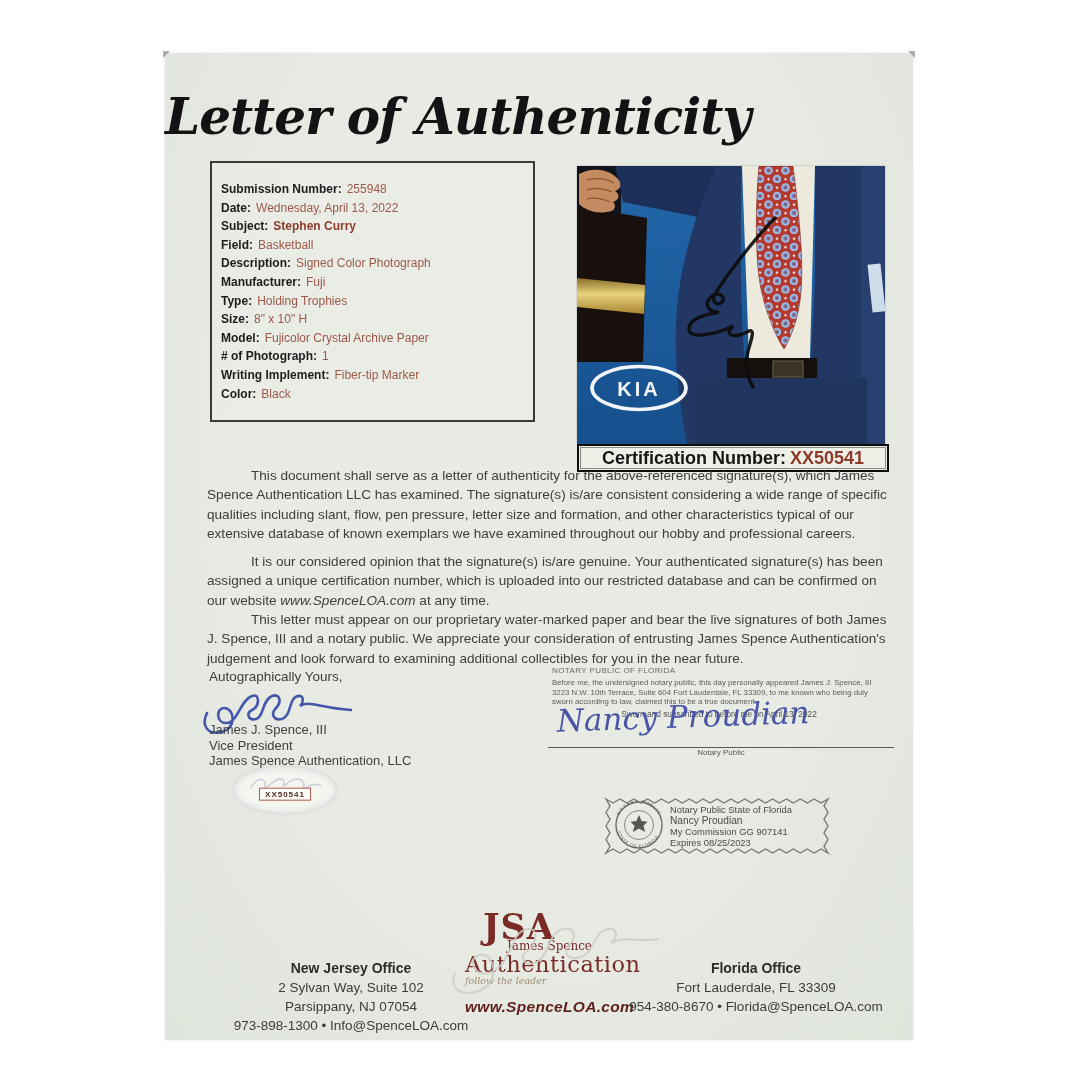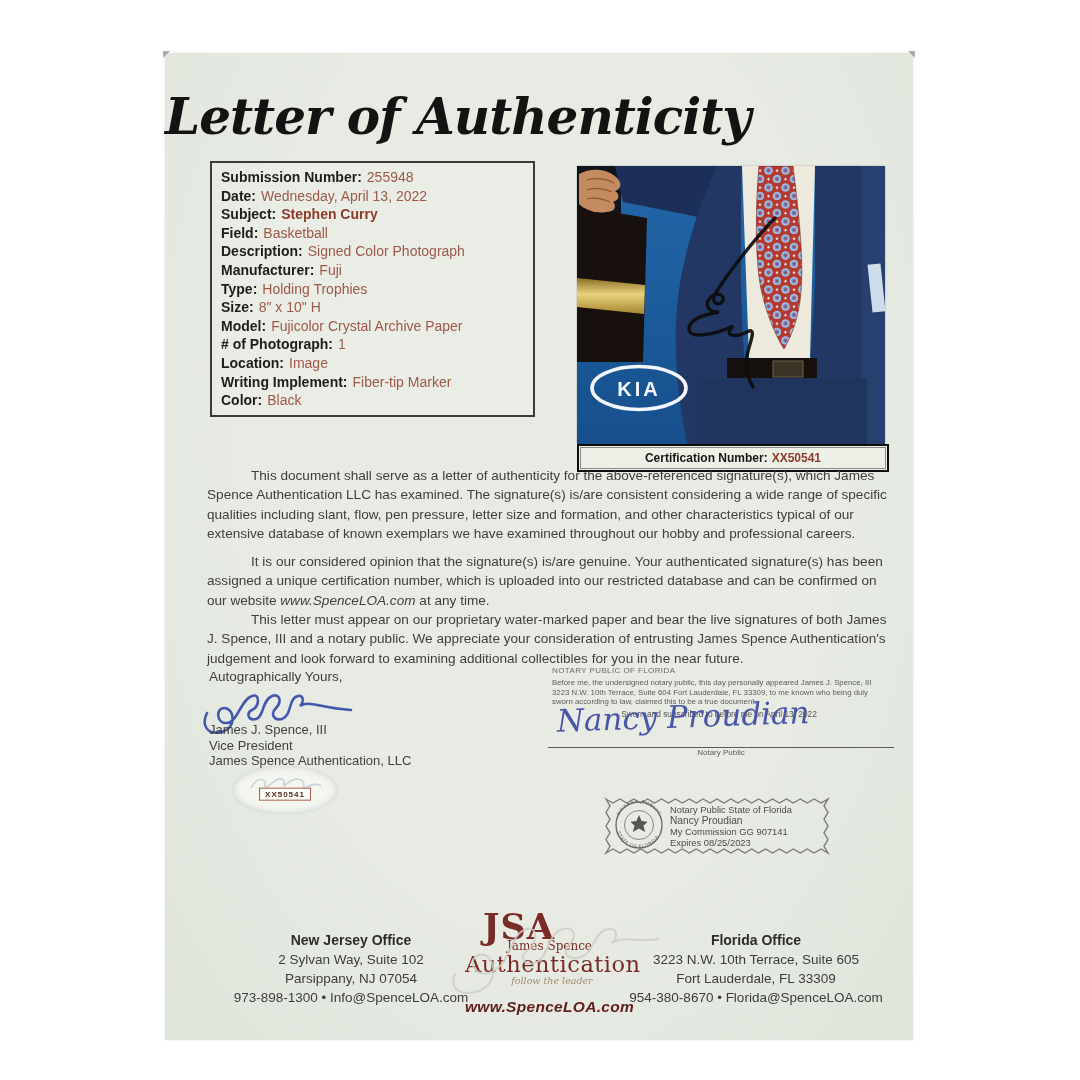--- a/index.html
+++ b/index.html
@@ -12,33 +12,33 @@
   .speck-tl{left:-2px;top:-2px;clip-path:polygon(0 0,100% 0,0 100%);}
   .speck-tr{right:-2px;top:-2px;clip-path:polygon(0 0,100% 0,100% 100%);}
 
   .title{position:absolute;top:34px;left:0;right:0;text-align:left;
          font-family:"DejaVu Serif",serif;font-style:italic;font-weight:600;
          font-size:50px;color:#131313;letter-spacing:-1px;}
 
   
   .info-box{position:absolute;left:45px;top:108px;width:303px;
             border:2px solid #3a3a38;background:rgba(255,255,255,.12);
-            padding:5px 9px;font-size:14px;line-height:18.6px;color:#222;}
+            padding:17px 9px;font-size:12px;line-height:18.6px;color:#222;}
   .ib-label{font-weight:bold;color:#1d1d1d;}
   .ib-label::after{content:":";}
   .ib-value{color:#9c5848;margin-left:5px;}
   .ib-strong{font-weight:bold;color:#8e3a2a;text-align:center;}
 
   
   .photo{position:absolute;left:412px;top:113px;width:308px;height:278px;
          box-shadow:0 0 2px rgba(0,0,0,.25);}
   
   .cert{position:absolute;left:412px;top:391px;width:308px;border:2px solid #0d0d0d;background:#edf0e7;}
   .cert-inner{margin:1px;border:1px solid #8a8a84;text-align:center;
-              font-size:12px;font-weight:bold;line-height:20px;color:#161616;}
+              font-size:18px;font-weight:bold;line-height:20px;color:#161616;}
   .cert-number{color:#8e3a2a;margin-left:4px;}
 
   
   .para{position:absolute;left:42px;width:682px;font-size:13.6px;line-height:19.4px;
         color:#3e3e3e;text-indent:44px;}
   .p1{top:413px;} .p2{top:499px;} .p3{top:557px;}
   .www{font-style:italic;}
 
   
   .salutation{position:absolute;left:44px;top:616px;font-size:13.5px;color:#3e3e3e;}
@@ -59,35 +59,35 @@
          font-size:8.3px;color:#555;}
   .nancy{position:absolute;left:392px;top:644px;width:330px;height:56px;
          font-family:"DejaVu Serif",serif;font-style:italic;font-size:31px;
          color:#4a55a8;transform:rotate(-2deg);white-space:nowrap;}
   .sig-line{position:absolute;left:383px;top:694px;width:346px;border-top:1px solid #5a5a5a;}
   .notary-label{position:absolute;left:383px;top:695px;width:346px;text-align:center;
                 font-size:8px;color:#5a5a5a;}
   .stamp{position:absolute;left:438px;top:743px;}
 
   
-  .office{position:absolute;text-align:center;color:#3c3c3c;font-size:13.5px;line-height:19px;}
+  .office{position:absolute;text-align:center;color:#3c3c3c;font-size:13.5px;line-height:19px;margin-top:28px;}
   .office-title{font-weight:bold;font-size:14px;color:#2c2c2c;}
   .office-nj{left:66px;top:878px;width:240px;}
   .office-fl{left:448px;top:878px;width:286px;}
 
   .jsa-logo{position:absolute;left:300px;top:858px;width:180px;}
   .jsa-watermark{position:absolute;left:-30px;top:-8px;}
   .jsa-big{font-family:"DejaVu Serif",serif;font-weight:bold;font-size:35px;
            color:#7b2b26;letter-spacing:1px;line-height:32px;display:block;margin-left:18px;}
   .jsa-sub{font-family:"DejaVu Serif",serif;font-size:12px;color:#7b2b26;
            display:block;margin:-4px 0 0 42px;}
   .jsa-auth{font-family:"DejaVu Serif",serif;font-size:22.5px;color:#7b2b26;
             display:block;margin-top:-2px;letter-spacing:.5px;}
   .jsa-tagline{font-family:"DejaVu Serif",serif;font-style:italic;font-size:9.5px;
-               color:#a28a70;display:block;text-align:center;margin:-2px 6px 0 0;}
+               color:#a28a70;display:block;text-align:left;margin:-2px 6px 0 0;}
   .jsa-site{font-style:italic;font-weight:bold;font-size:15.5px;color:#5f1e1a;
             display:block;margin-top:12px;letter-spacing:.3px;}
 </style>
 </head>
 <body>
 
 <div id="stage">
   <div class="paper">
     <div class="corner-speck speck-tl"></div>
     <div class="corner-speck speck-tr"></div>
@@ -98,21 +98,20 @@
       <div><span class="ib-label">Submission Number</span><span class="ib-value">255948</span></div>
       <div><span class="ib-label">Date</span><span class="ib-value">Wednesday, April 13, 2022</span></div>
       <div><span class="ib-label">Subject</span><span class="ib-value ib-strong">Stephen Curry</span></div>
       <div><span class="ib-label">Field</span><span class="ib-value">Basketball</span></div>
       <div><span class="ib-label">Description</span><span class="ib-value">Signed Color Photograph</span></div>
       <div><span class="ib-label">Manufacturer</span><span class="ib-value">Fuji</span></div>
       <div><span class="ib-label">Type</span><span class="ib-value">Holding Trophies</span></div>
       <div><span class="ib-label">Size</span><span class="ib-value">8" x 10" H</span></div>
       <div><span class="ib-label">Model</span><span class="ib-value">Fujicolor Crystal Archive Paper</span></div>
       <div><span class="ib-label"># of Photograph</span><span class="ib-value">1</span></div>
-      <div><span class="ib-label">Location</span><span class="ib-value">Image</span></div>
       <div><span class="ib-label">Writing Implement</span><span class="ib-value">Fiber-tip Marker</span></div>
       <div><span class="ib-label">Color</span><span class="ib-value">Black</span></div>
     </div>
 
     <div class="photo">
       <svg width="308" height="278" viewBox="0 0 308 278">
         <defs>
           <pattern id="tiepat" width="17" height="17" patternUnits="userSpaceOnUse">
             <rect width="17" height="17" fill="#b23a30"></rect>
             <circle cx="4.5" cy="4.5" r="4.3" fill="#a4b9de"></circle>
@@ -243,18 +242,17 @@
       </svg>
       <span class="jsa-big">JSA</span>
       <span class="jsa-sub">James Spence</span>
       <span class="jsa-auth">Authentication</span>
       <span class="jsa-tagline">follow the leader</span>
       <span class="jsa-site">www.SpenceLOA.com</span>
     </div>
 
     <div class="office office-fl">
       <div class="office-title">Florida Office</div>
-      <div>3223 N.W. 10th Terrace, Suite 605</div>
       <div>Fort Lauderdale, FL 33309</div>
       <div>954-380-8670 • Florida@SpenceLOA.com</div>
     </div>
   </div>
 </div>
 
 </body></html>

